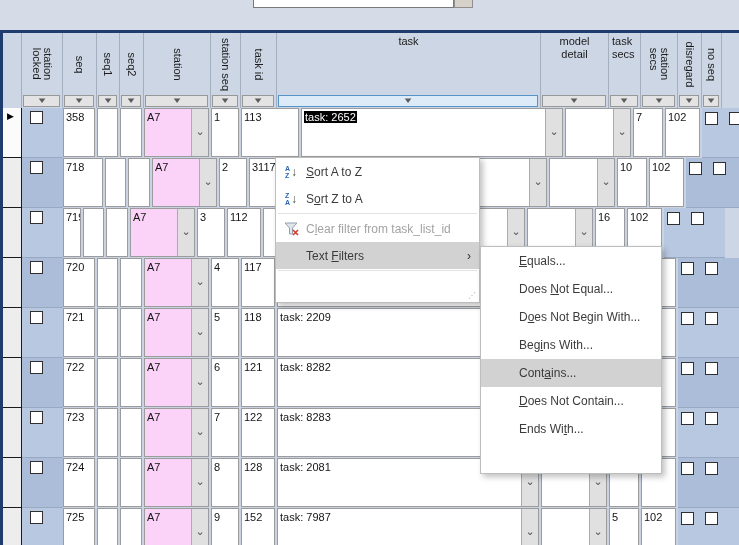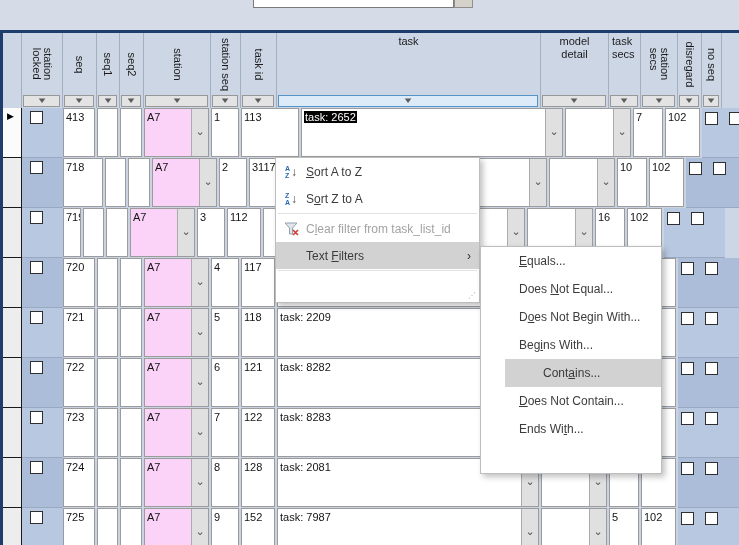--- a/index.html
+++ b/index.html
@@ -59,21 +59,21 @@
   .sub-menu{left:480px;top:246px;width:182px;height:228px;z-index:11;}
   .mitem{height:27px;display:flex;align-items:center;position:relative;}
   .mitem.hl{background:#d2d2d2;}
   .mitem.disabled{color:#a3a3a3;}
   .micon{width:30px;flex:none;display:flex;align-items:center;justify-content:center;}
   .mlabel{white-space:pre;}
   .mlabel u{text-decoration:underline;}
   .marrow{position:absolute;right:8px;font-size:12px;color:#333;}
   .msep{height:1px;background:#e2e2e2;margin:1px 2px;}
   .sub-mitem{height:28px;display:flex;align-items:center;padding-left:38px;}
-  .sub-mitem.hl{background:#d2d2d2;margin-left:24px;}
+  .sub-mitem.hl{background:#d2d2d2;}
   .sorticon{display:flex;align-items:center;gap:1px;}
   .sletters{display:flex;flex-direction:column;font-size:7px;font-weight:bold;
             color:#2b69b5;line-height:7px;font-family:"Liberation Sans",sans-serif;}
   .sarrow{font-size:12px;color:#4a4a4a;line-height:12px;}
   .grip{position:absolute;right:3px;bottom:2px;width:10px;height:8px;color:#9aa5b1;
         font-size:8px;line-height:8px;text-align:right;}
 </style>
 </head>
 <body>
 
@@ -223,21 +223,21 @@
     <div id="rowsArea">
         <div class="trow data-row">
           <div class="dcell sel-cell current" style="width: 19px;">
             <span class="cur-arrow">▶</span>
           </div>
           <div class="dcell bluecell blue-a" style="width: 41px;">
             <div class="chk" style="left: 8px; top: 3px;"></div>
           </div>
           <div class="dcell gapbg" style="width: 34px;">
             <div class="inner">
-              <span class="val">413</span>
+              <span class="val">358</span>
             </div>
           </div>
           <div class="dcell gapbg" style="width: 23px;">
             <div class="inner">
               <span class="val"></span>
             </div>
           </div>
           <div class="dcell gapbg" style="width: 24px;">
             <div class="inner">
               <span class="val"></span>

